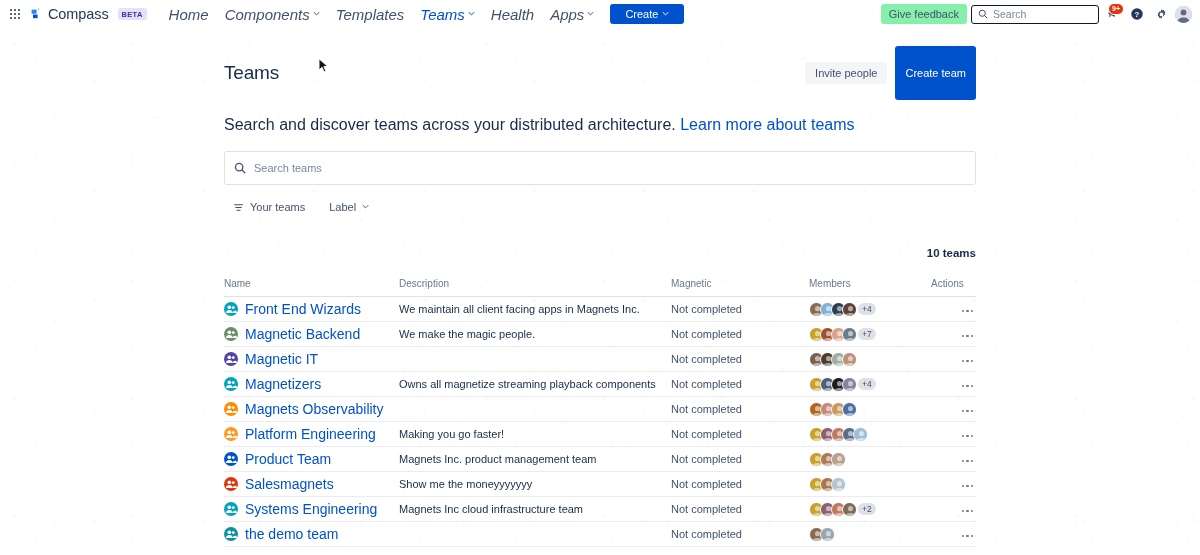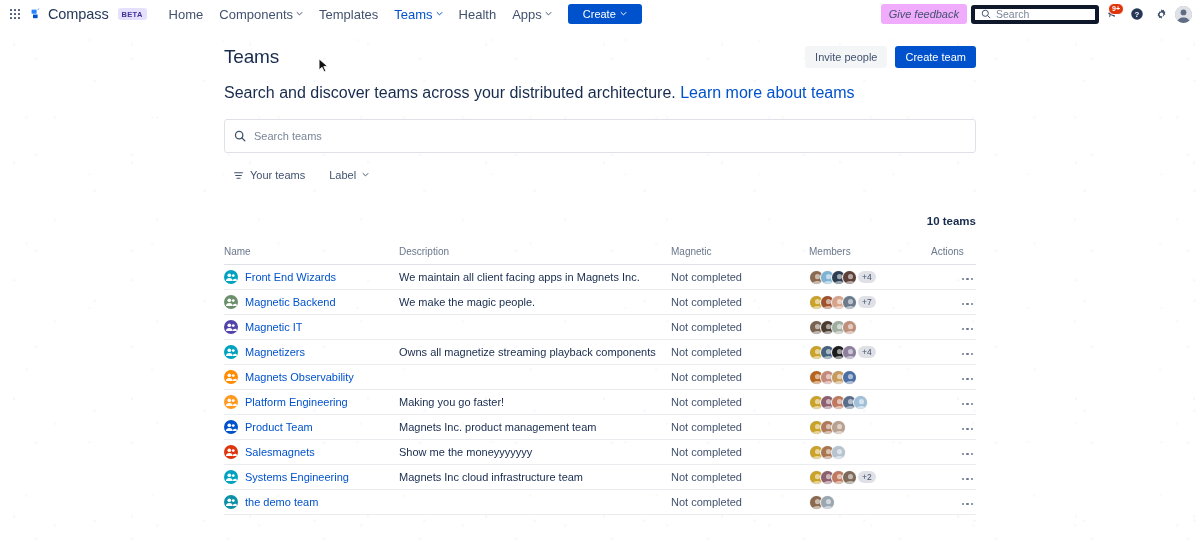--- a/index.html
+++ b/index.html
@@ -37,45 +37,46 @@
   .beta {
     font-size: 7.5px; font-weight: bold; letter-spacing: 0.3px;
     background: #e6e0ff; color: #403294;
     border-radius: 3px; padding: 2px 4px 1px; margin-left: 5px;
     flex: none;
   }
 
   .navitems { display: flex; align-items: center; margin-left: 14px; gap: 0px; }
   .navitem {
     display: flex; align-items: center; gap: 3px;
-    font-size: 13px; color: #42526e;
+    font-size: 15px; color: #42526e;
     padding: 4px 8px; border-radius: 3px; white-space: nowrap;
     cursor: pointer;
+    font-style: italic;
   }
   .navitem.active { color: #0052cc; }
   .chev { width: 7px; height: 7px; position: relative; top: -1px; }
   .chev svg { display: block; }
 
   .createbtn {
     display: flex; align-items: center; gap: 4px;
     background: #0052cc; color: #fff;
     font-size: 11px; font-weight: 500;
     padding: 4px 15px; border-radius: 3px; margin-left: 8px;
     white-space: nowrap; cursor: pointer;
   }
 
   .navright { margin-left: auto; display: flex; align-items: center; gap: 4px; }
   .feedback {
-    font-size: 11px; color: #42526e; background: #f0abfc;
-    padding: 4px 8px; border-radius: 3px; white-space: nowrap; cursor: pointer; font-style: italic;
+    font-size: 11px; color: #42526e; background: #86efac;
+    padding: 4px 8px; border-radius: 3px; white-space: nowrap; cursor: pointer;
   }
   .searchbox {
     display: flex; align-items: center; gap: 5px;
     width: 128px; height: 19px;
-    border: 4px solid #0f172a; border-radius: 3px;
+    border: 1px solid #0f172a; border-radius: 3px;
     padding: 0 6px; background: #fff; cursor: text;
   }
   .searchbox .ph { font-size: 10.5px; color: #7a869a; }
 
   .iconbtn { width: 20px; height: 20px; display: flex; align-items: center; justify-content: center; position: relative; cursor: pointer; flex: none; }
   .badge {
     position: absolute; top: -1px; right: -1px;
     background: #de350b; color: #fff;
     font-size: 7px; font-weight: bold;
     border-radius: 7px; padding: 1px 3px; line-height: 1.1;
@@ -105,21 +106,21 @@
 
   .titlerow { display: flex; align-items: center; margin-top: 8px; }
   .pagetitle { font-size: 19px; font-weight: 500; color: #172b4d; letter-spacing: -0.2px; }
   .titleactions { margin-left: auto; display: flex; align-items: center; gap: 8px; }
   .btn-subtle {
     font-size: 11px; color: #42526e; background: #f4f5f7;
     padding: 5px 10px; border-radius: 3px; white-space: nowrap; cursor: pointer;
   }
   .btn-primary {
     font-size: 11px; color: #fff; background: #0052cc; font-weight: 500;
-    padding: 5px 10px; border-radius: 3px; white-space: nowrap; cursor: pointer;
+    padding: 21px 10px; border-radius: 3px; white-space: nowrap; cursor: pointer;
   }
 
   .subtitle { font-size: 16px; color: #172b4d; margin-top: 16px; }
   .subtitle a { color: #0052cc; text-decoration: none; cursor: pointer; }
 
   .searchteams {
     margin-top: 17px; height: 25px;
     border: 1px solid #dfe1e6; border-radius: 3px;
     display: flex; align-items: center; gap: 8px; padding: 16px 9px;
     background: #fff; cursor: text;
@@ -151,21 +152,21 @@
   table.teams tbody tr { border-bottom: 1px solid #ebecf0; height: 25px; }
   table.teams tbody td { font-size: 11px; color: #172b4d; padding: 0; vertical-align: middle; }
 
   .namecell { display: flex; align-items: center; gap: 7px; }
   .tavatar {
     width: 14px; height: 14px; border-radius: 50%;
     display: flex; align-items: center; justify-content: center;
     flex: none; overflow: hidden; position: relative;
   }
   .tavatar svg { display: block; }
-  .tname { color: #0052cc; font-size: 11px; white-space: nowrap; overflow: hidden; text-overflow: ellipsis; cursor: pointer; }
+  .tname { color: #0052cc; font-size: 14px; white-space: nowrap; overflow: hidden; text-overflow: ellipsis; cursor: pointer; }
   .desc { color: #172b4d; font-size: 11px; }
   .checkops { color: #42526e; font-size: 11px; }
 
   .members { display: flex; align-items: center; }
   .mav {
     width: 15px; height: 15px; border-radius: 50%;
     border: 1.5px solid #fff; margin-left: -4px; flex: none;
     overflow: hidden; position: relative; background: #c1c7d0;
   }
   .mav:first-child { margin-left: 0; }

